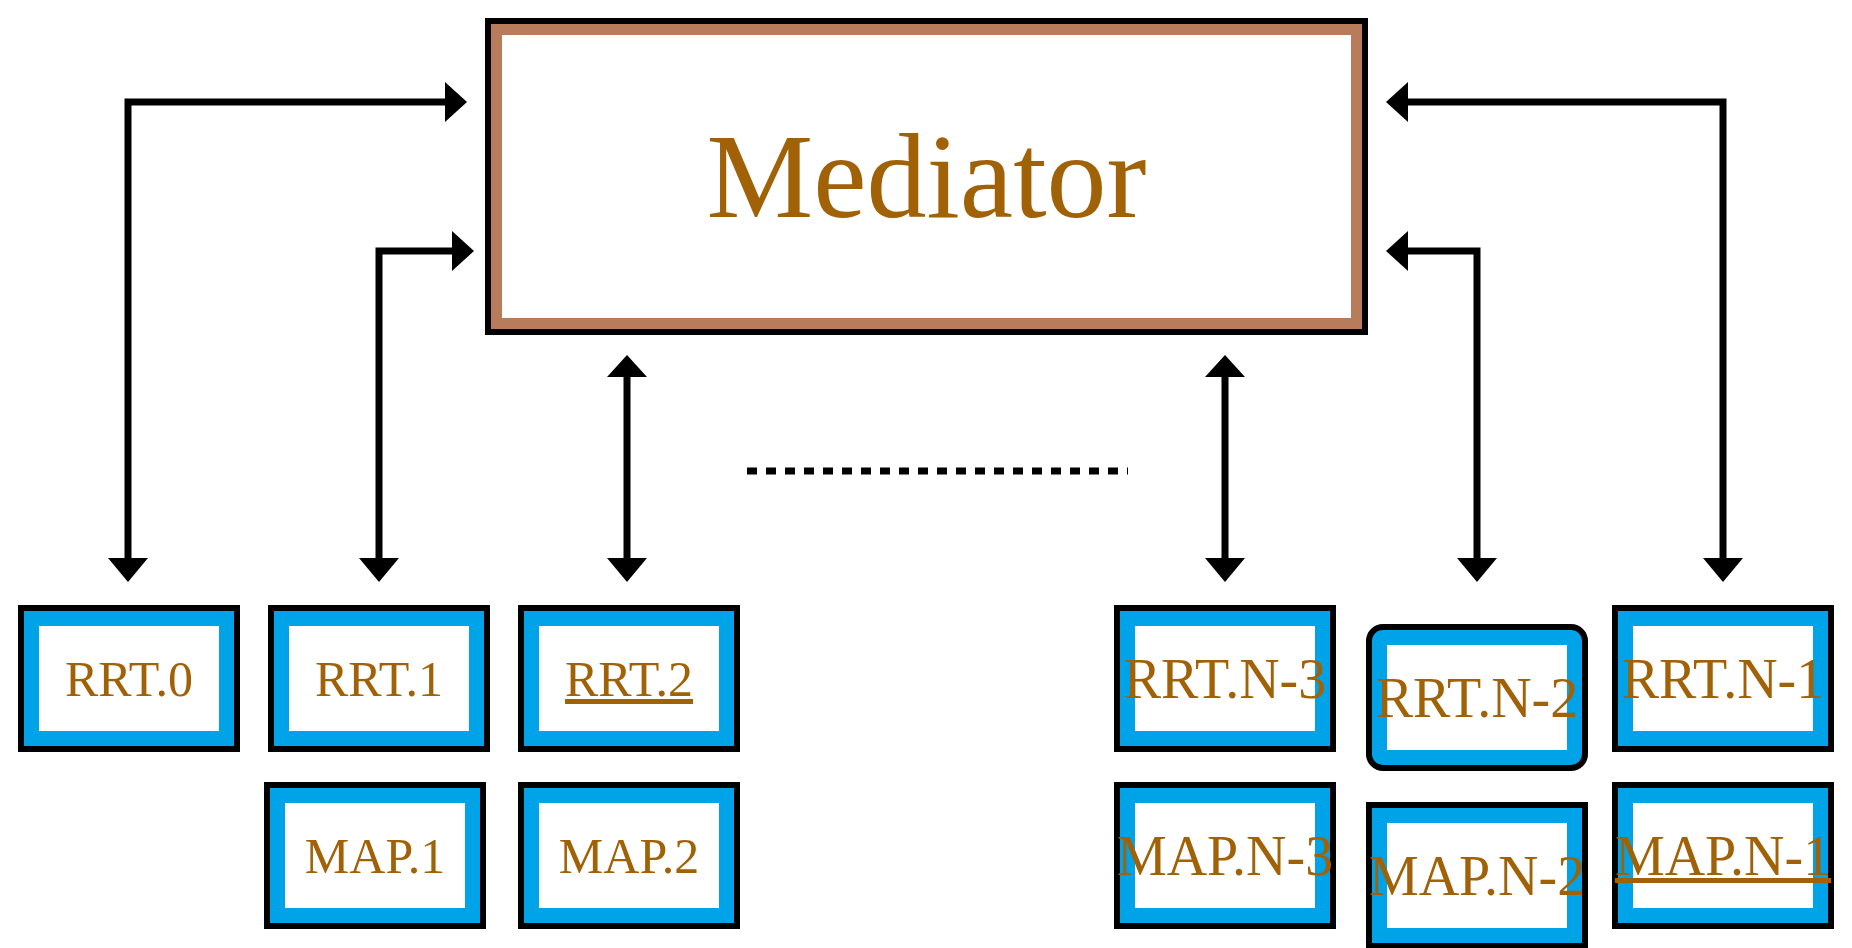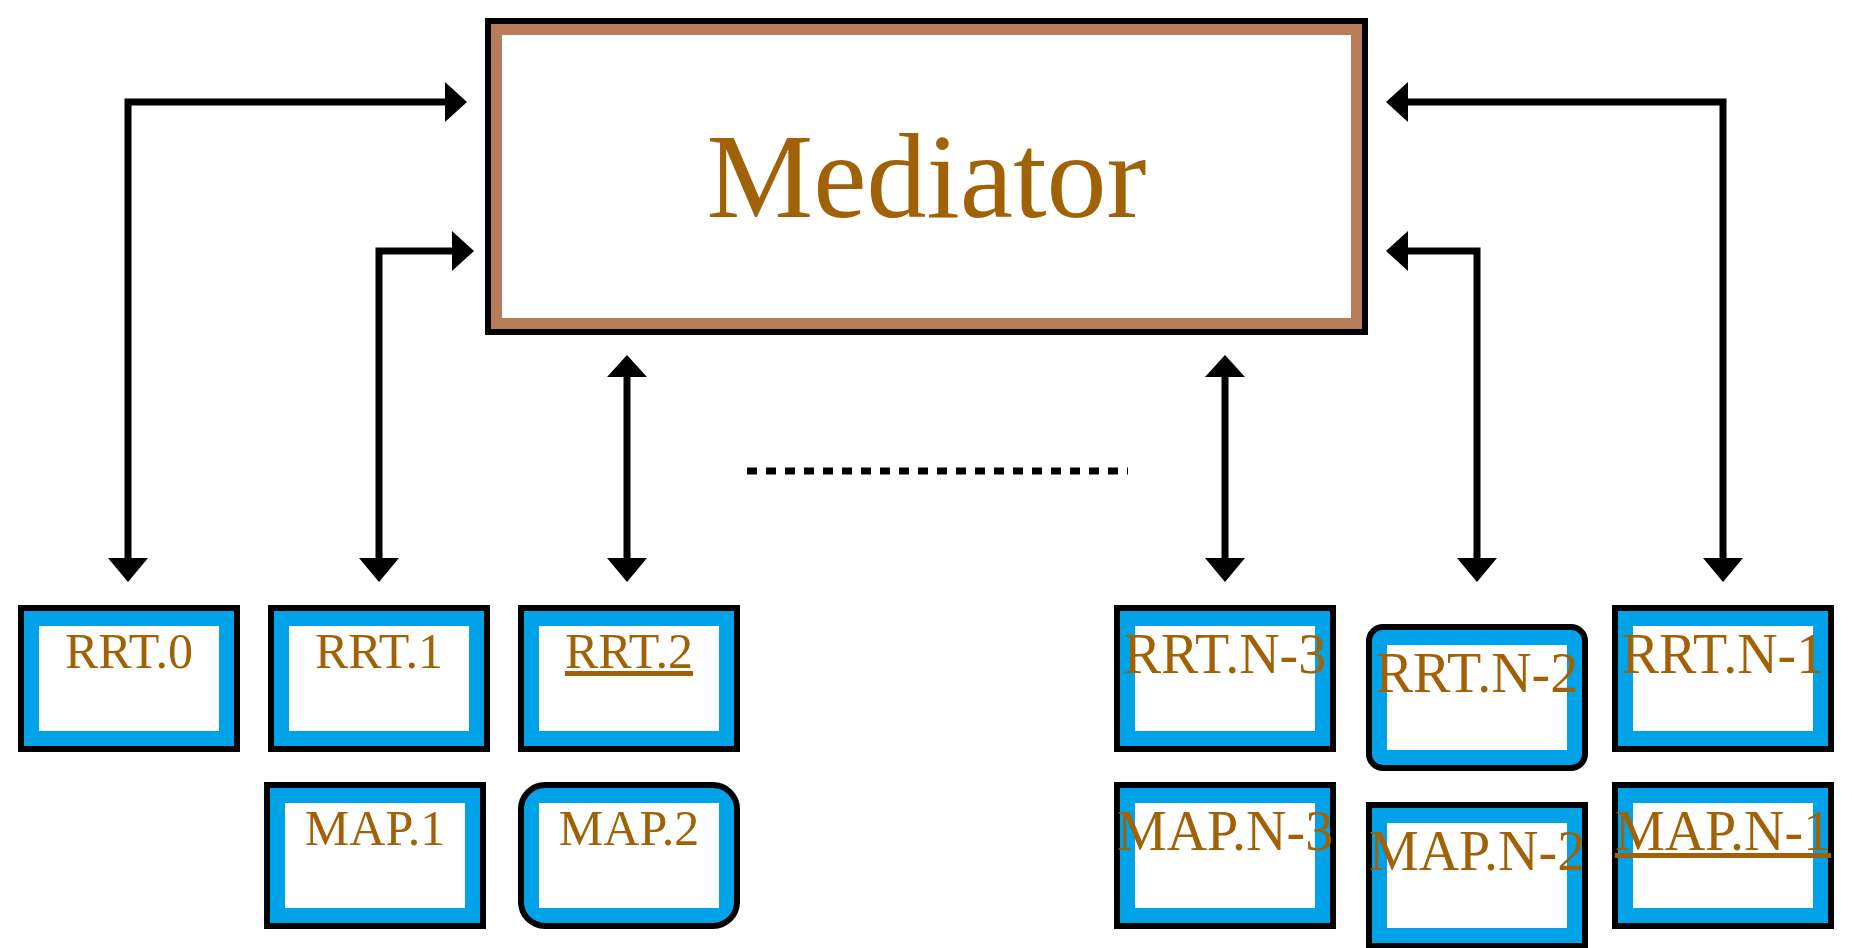--- a/index.html
+++ b/index.html
@@ -67,20 +67,21 @@
     height: 147px;
     border: 6px solid #000000;
     background: var(--node-accent, #00A2E8);
     padding: 15px;
   }
   .node-inner {
     width: 100%;
     height: 100%;
     background: #ffffff;
     display: flex;
+    align-items: center;
     justify-content: center;
   }
   .node-label {
     font-size: 50px;
     line-height: 1;
     white-space: nowrap;
   }
   .node.compact .node-label {
     font-size: 56px;
   }
@@ -154,21 +155,21 @@
     <div class="node-inner">
       <span class="node-label">RRT.N-1</span>
     </div>
   </div>
 
   <div class="node" style="left:264px; top:782px;">
     <div class="node-inner">
       <span class="node-label">MAP.1</span>
     </div>
   </div>
-  <div class="node" style="left:518px; top:782px;border-radius:27px;">
+  <div class="node" style="left:518px; top:782px;">
     <div class="node-inner">
       <span class="node-label">MAP.2</span>
     </div>
   </div>
   <div class="node compact" style="left:1114px; top:782px;">
     <div class="node-inner">
       <span class="node-label">MAP.N-3</span>
     </div>
   </div>
   <div class="node compact" style="left:1366px; top:782px;margin-top:20px;">

